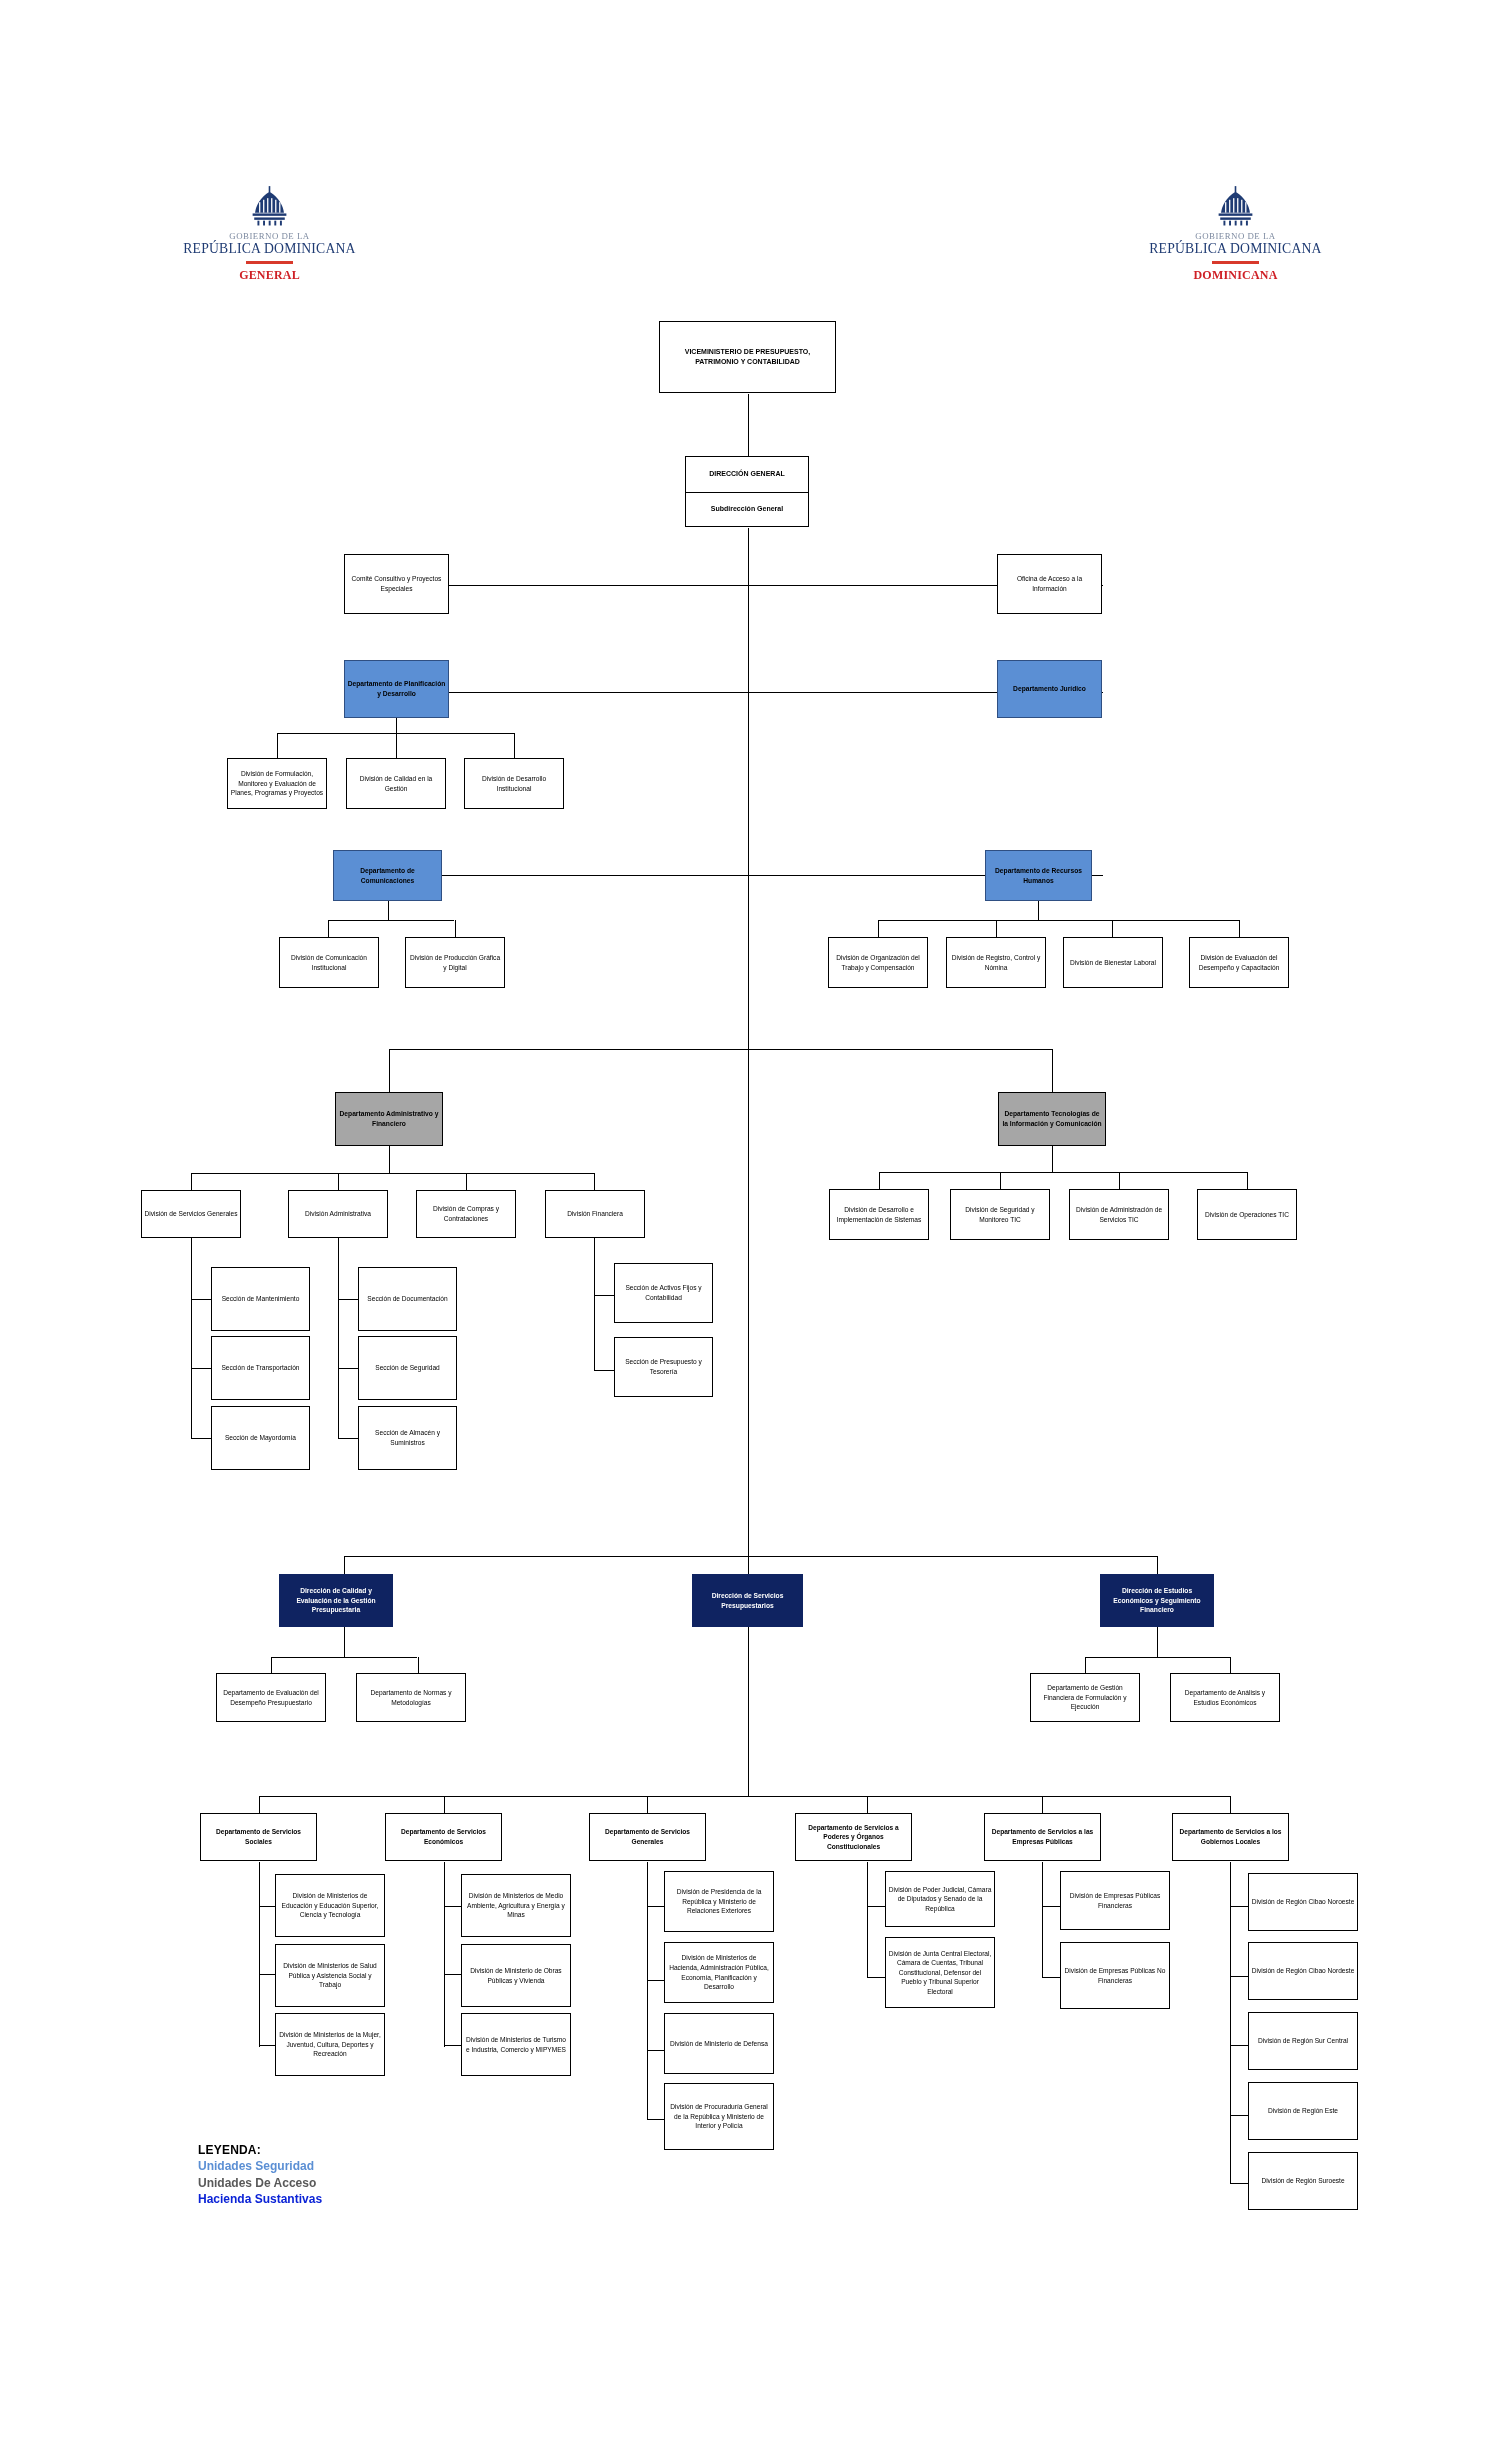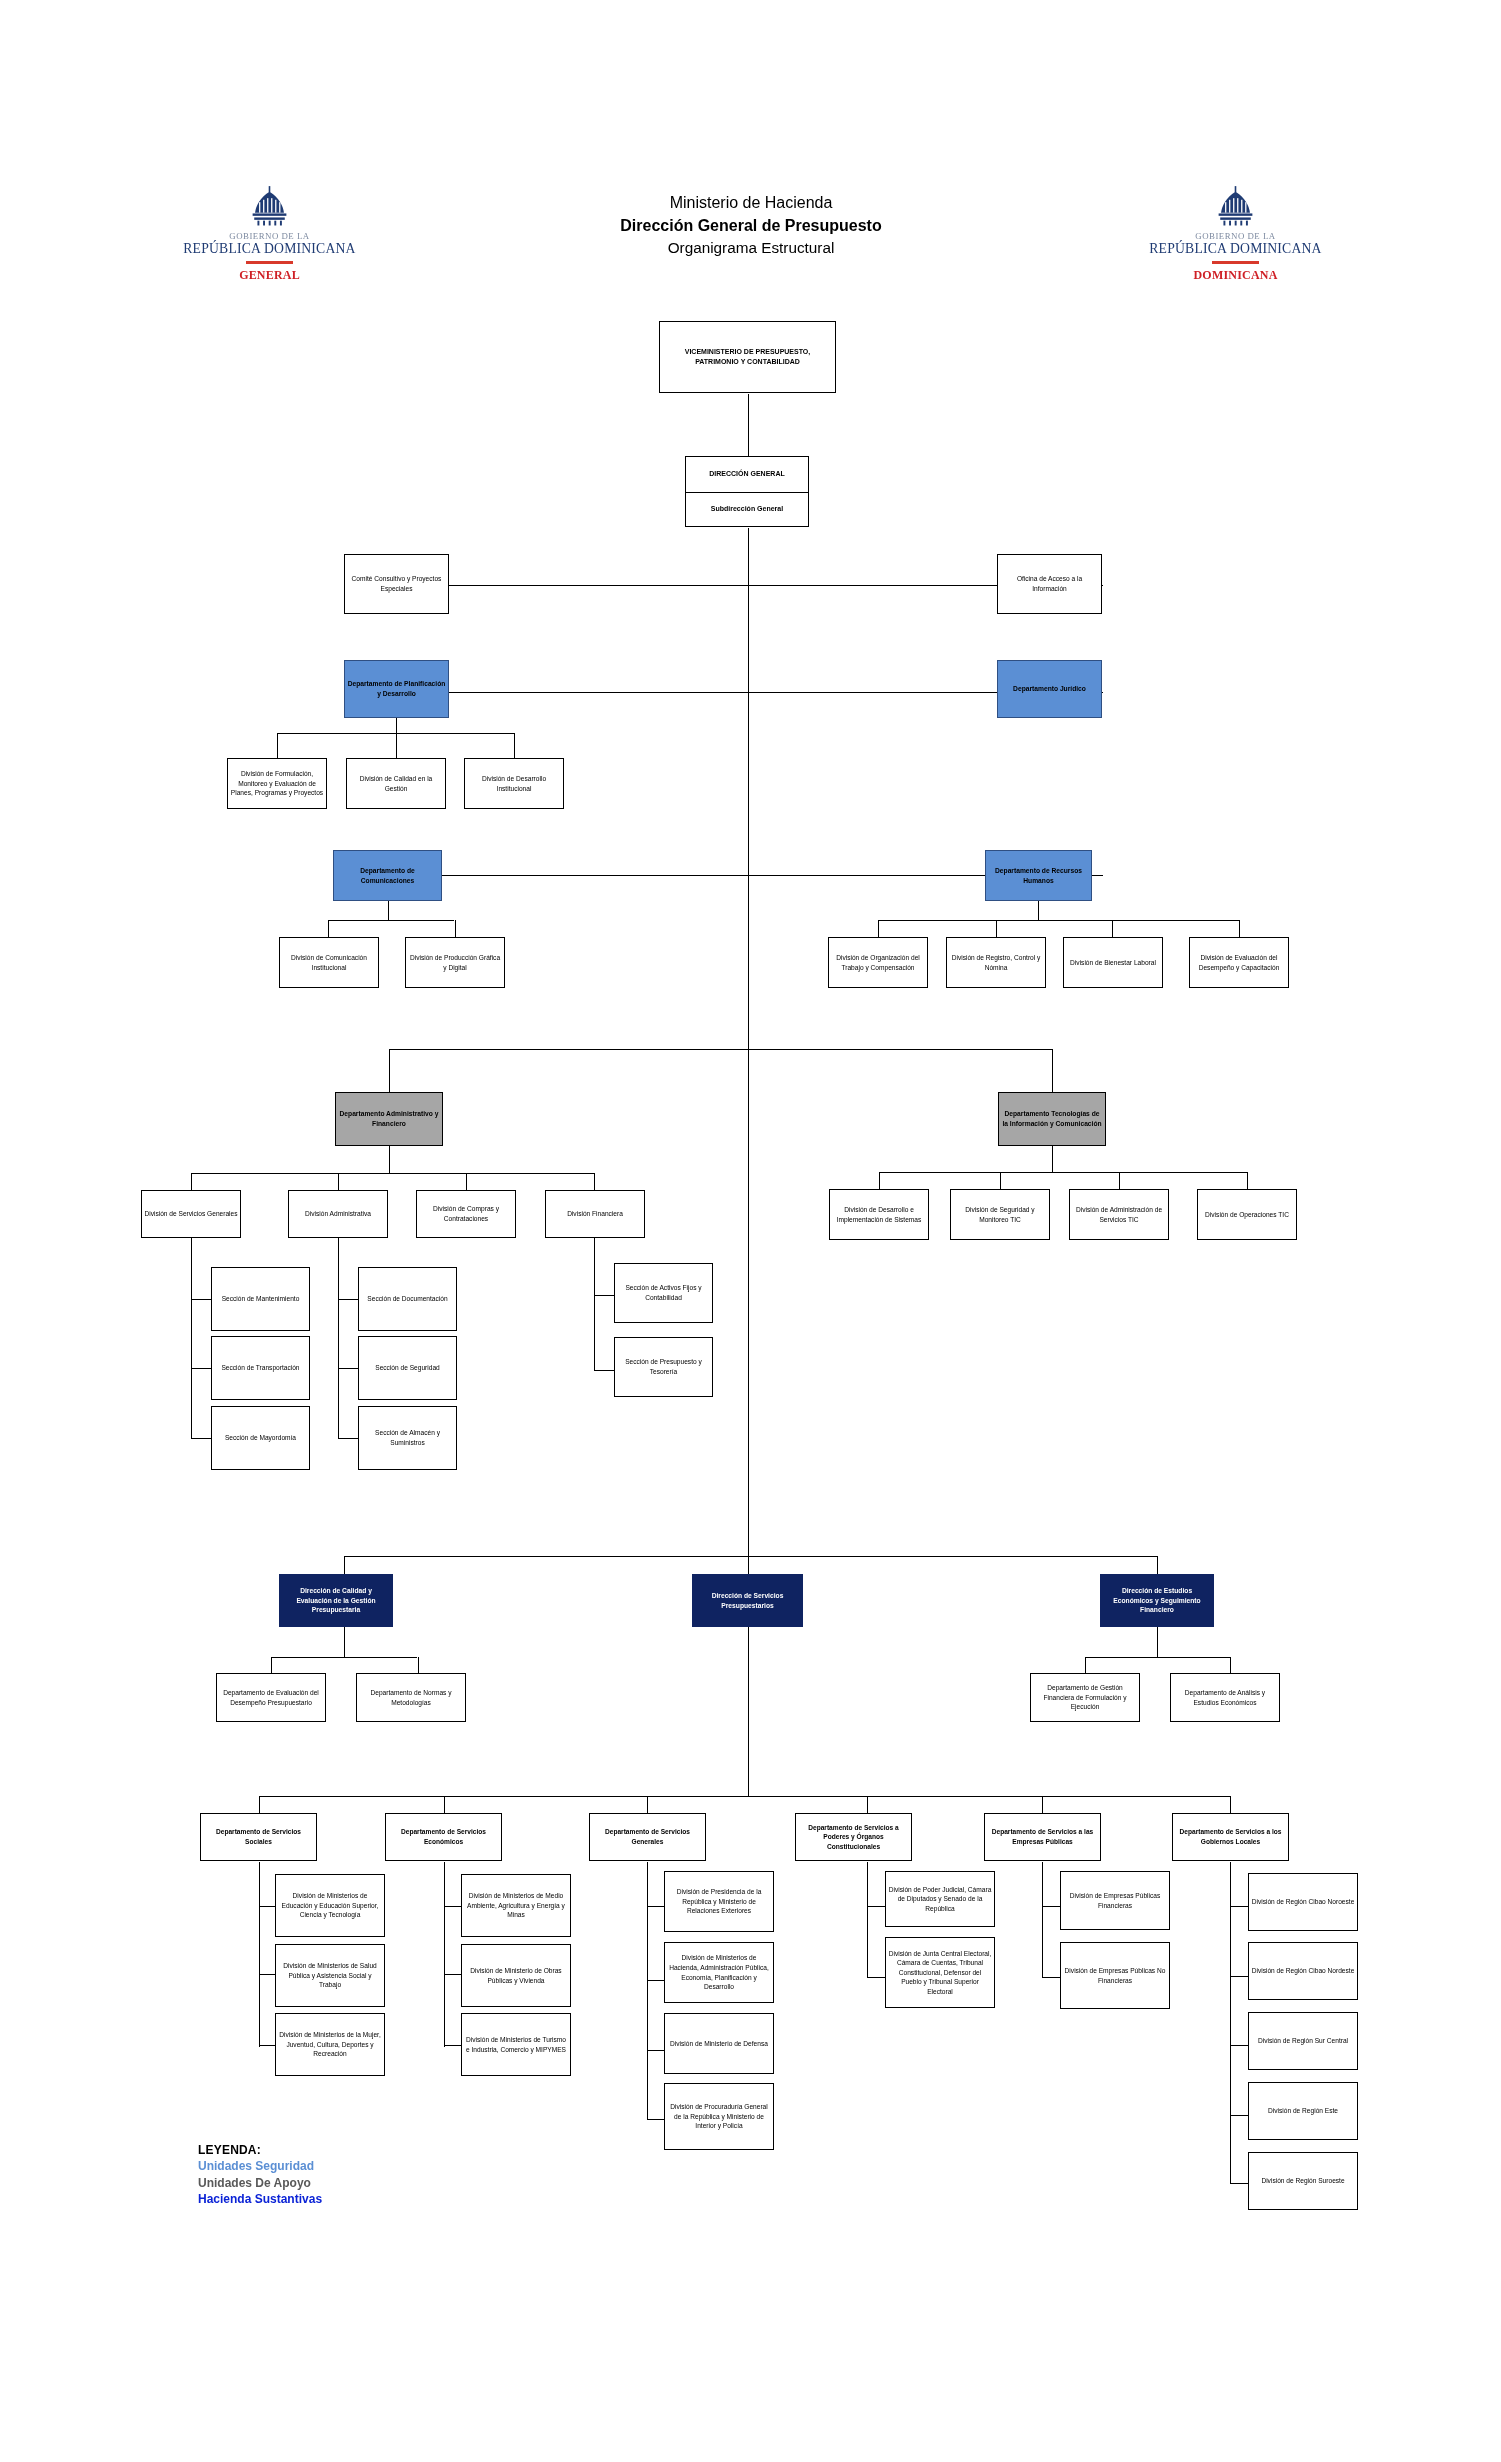--- a/index.html
+++ b/index.html
@@ -101,25 +101,20 @@
         <rect x="34" y="43" width="2.4" height="6"></rect>
         <rect x="41" y="43" width="2.4" height="6"></rect>
       </g>
     </svg>
     <div class="gob">GOBIERNO DE LA</div>
     <div class="rd">REPÚBLICA DOMINICANA</div>
     <div class="rule"></div>
     <div class="inst">DOMINICANA</div>
   </div>
 
-  <div class="title-block">
-    <div class="t1">Ministerio de Hacienda</div>
-    <div class="t2">Dirección General de Presupuesto</div>
-    <div class="t3">Organigrama Estructural</div>
-  </div>
 
   <div class="ln vl" style="left:748px;top:394px;height:63px;"></div>
 
   <div class="ln vl" style="left:748px;top:528px;height:1052px;"></div>
 
   <div class="ln hl" style="left:396px;top:585px;width:707px;"></div>
 
   <div class="ln hl" style="left:396px;top:692px;width:707px;"></div>
 
   <div class="ln hl" style="left:396px;top:875px;width:707px;"></div>
@@ -451,18 +446,18 @@
   <div class="node" style="left:1248px;top:2082px;width:110px;height:58px;">
     <span>División de Región Este</span>
   </div>
   <div class="node" style="left:1248px;top:2152px;width:110px;height:58px;">
     <span>División de Región Suroeste</span>
   </div>
 
   <div class="legend">
     <div class="lg-title">LEYENDA:</div>
     <div class="lg-row lg-asesoras">Unidades Seguridad</div>
-    <div class="lg-row lg-apoyo">Unidades De Apoyo</div>
+    <div class="lg-row lg-apoyo">Unidades De Acceso</div>
     <div class="lg-row lg-sustantivas">Hacienda Sustantivas</div>
   </div>
 
 </div>
 
 
 </body></html>

